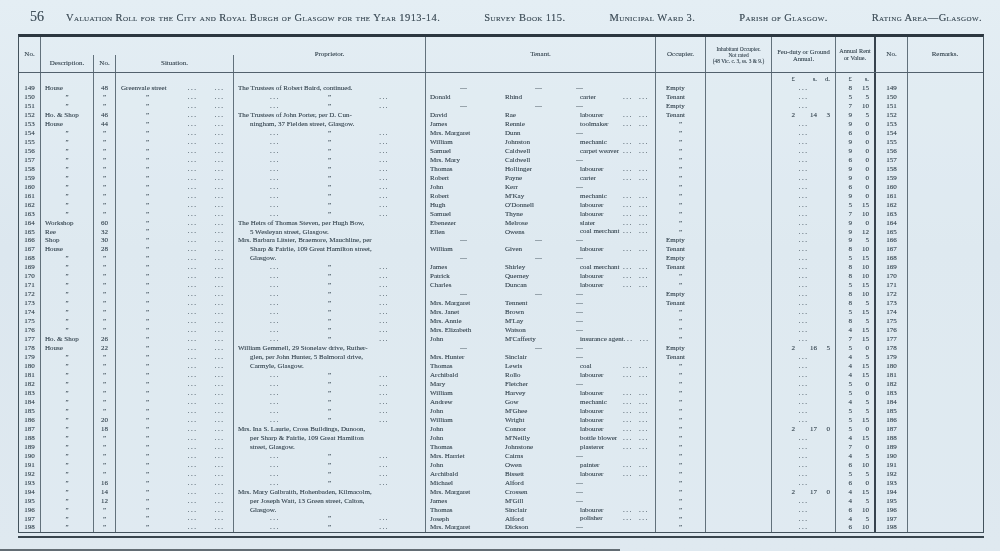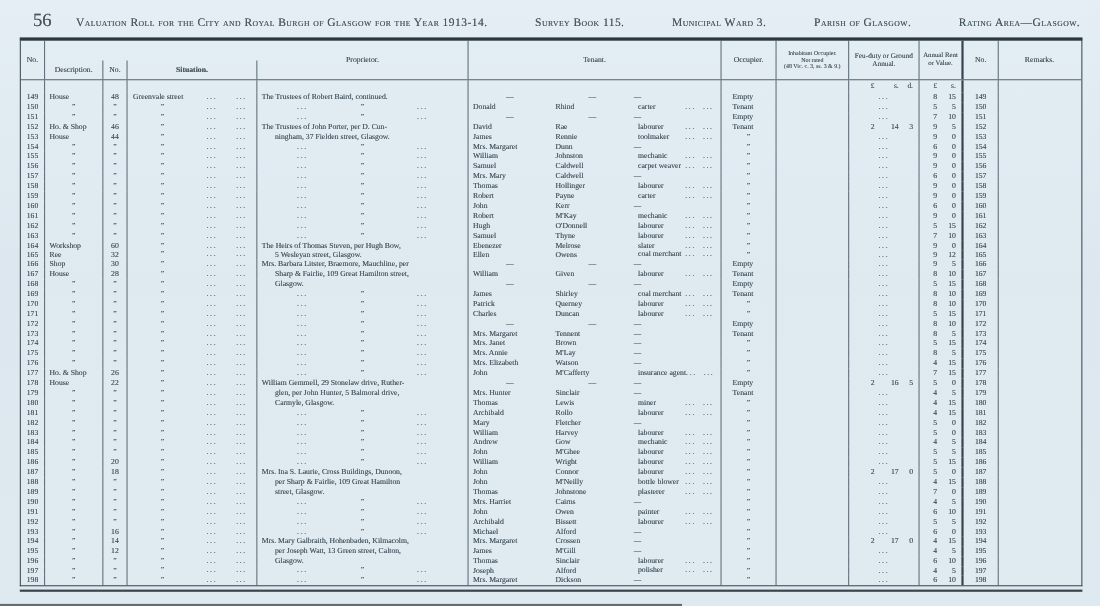--- a/index.html
+++ b/index.html
@@ -9,39 +9,39 @@
     font-family:"Liberation Serif","DejaVu Serif",serif;
     color:#46555f;
     text-shadow:0 0 .5px rgba(60,75,88,.65);
   }
   
   .page-header{
     position:absolute;top:9px;left:30px;right:18px;
     display:flex;align-items:baseline;
     font-variant:small-caps;font-size:10.5px;letter-spacing:.4px;white-space:nowrap;
   }
-  .page-num{font-size:17px;margin-right:22px;letter-spacing:0;}
+  .page-num{font-size:14px;margin-right:22px;letter-spacing:0;}
   .title-wrap{flex:1;display:flex;justify-content:space-between;align-items:center;}
   
   .tbl{
     position:absolute;left:18px;top:34px;width:966px;
     border:1.5px solid #43525c;border-top:3px solid #2c3740;
     box-sizing:border-box;background:rgba(226,237,244,.35);
   }
   .grid{display:grid;grid-template-columns:22px 53px 22px 118px 192px 75px 75px 80px 50px 66px 64px 40px 32px 74px;}
   .b{border-right:1px solid rgba(66,82,94,.8);}
   .b2{border-right:2px solid rgba(45,58,68,.95);}
   
   .thead{grid-template-rows:18px 17px;border-bottom:1px solid rgba(66,82,94,.9);font-size:7px;line-height:7.5px;}
   .hc{display:flex;align-items:center;justify-content:center;text-align:center;}
   .h-no{grid-column:1;grid-row:1/3;}
   .h-group{grid-column:2/5;grid-row:1;border-bottom:1px solid rgba(66,82,94,.8);}
   .h-desc{grid-column:2;grid-row:2;}
   .h-sno{grid-column:3;grid-row:2;}
-  .h-sit{grid-column:4;grid-row:2;font-weight:bold;}
+  .h-sit{grid-column:4;grid-row:2;}
   .h-prop{grid-column:5;grid-row:1/3;}
   .h-ten{grid-column:6/9;grid-row:1/3;}
   .h-occ{grid-column:9;grid-row:1/3;}
   .h-inh{grid-column:10;grid-row:1/3;font-size:5.4px;line-height:6px;flex-direction:column;}
   .h-feu{grid-column:11;grid-row:1/3;font-size:6.6px;line-height:7px;}
   .h-rent{grid-column:12;grid-row:1/3;font-size:6.2px;line-height:6.8px;}
   .h-no2{grid-column:13;grid-row:1/3;}
   .h-rem{grid-column:14;grid-row:1/3;}
   
   .money{height:11px;font-size:6.8px;line-height:11px;}
@@ -1064,21 +1064,21 @@
         <div class="tc c b">”</div>
         <div class="tc b flexcell">
           <span class="sit-text c">”</span>
           <span class="dots sit-dots">...</span>
           <span class="dots sit-dots">...</span>
         </div>
         <div class="tc b pi">Carmyle, Glasgow.</div>
         <div class="tc pl4">Thomas</div>
         <div class="tc pl4">Lewis</div>
         <div class="tc b flexcell">
-          <span class="occ-text">miner</span>
+          <span class="occ-text">coal</span>
           <span class="dots occ-dots">...</span>
           <span class="dots occ-dots">...</span>
         </div>
         <div class="tc b c">”</div>
         <div class="tc b"></div>
         <div class="tc b c">
           <span class="dots feudots">...</span>
         </div>
         <div class="tc b2 rentcell">
           <span class="mspan r1">4</span>

